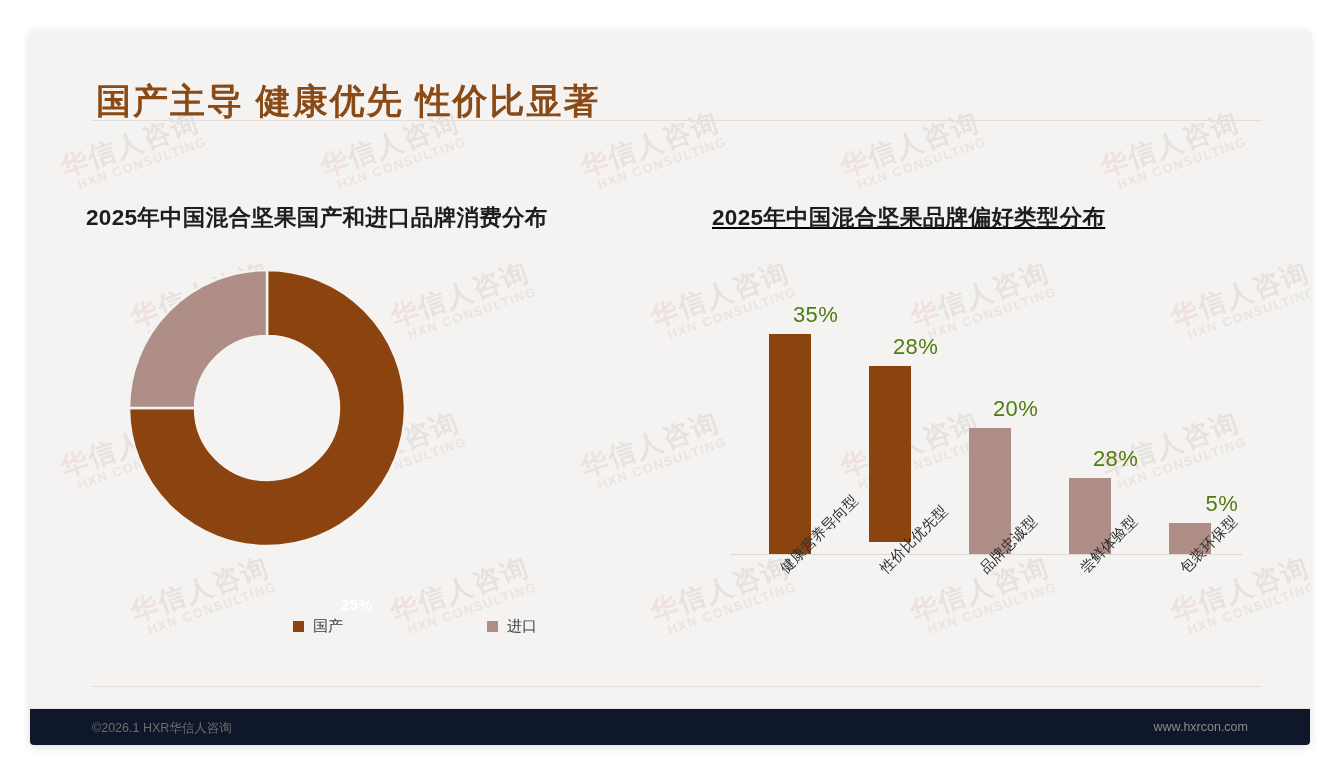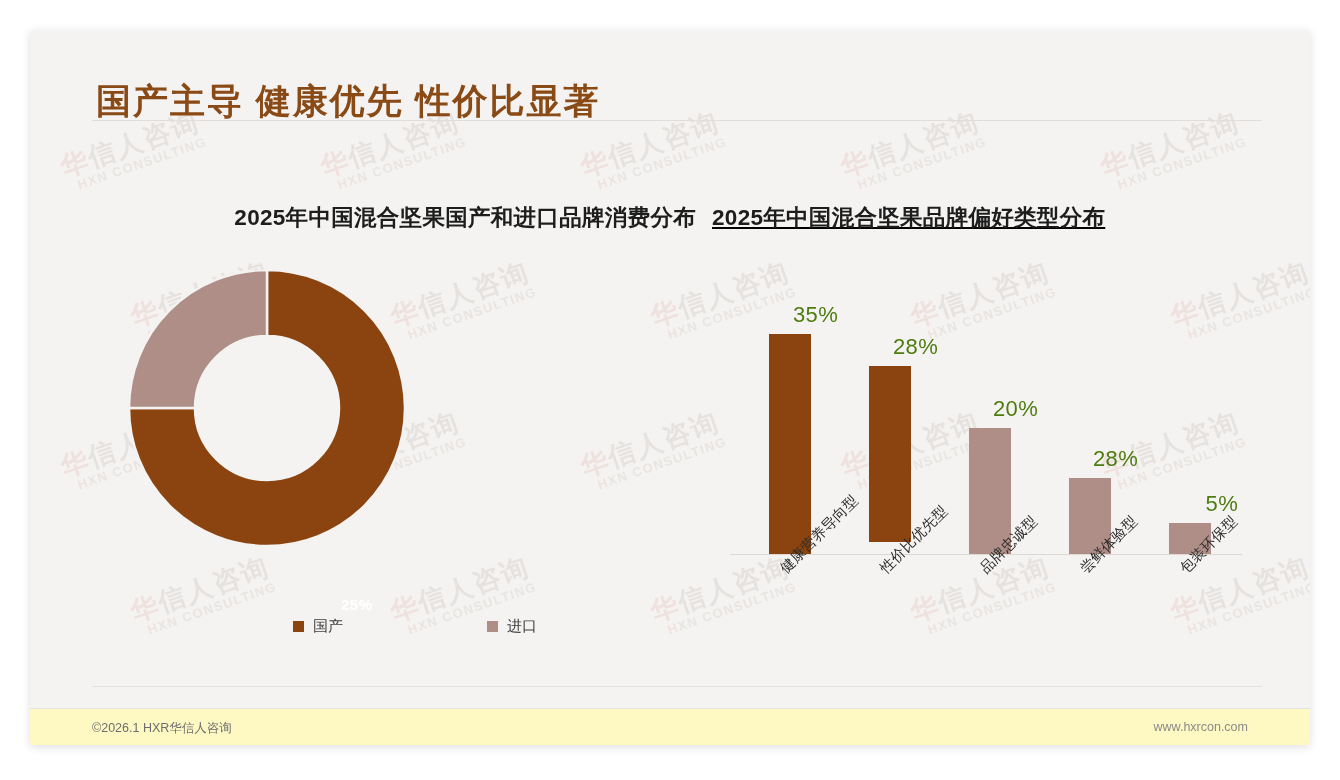--- a/index.html
+++ b/index.html
@@ -110,21 +110,21 @@
   
   .panel { position: absolute; z-index: 2; }
   .chart-title {
     font-size: 22.5px;
     font-weight: 700;
     color: #1d1d1d;
     letter-spacing: 0.3px;
     white-space: nowrap;
   }
 
-  #panel-left  { left: 56px;  top: 172px; width: 610px; height: 470px; text-align: right; }
+  #panel-left  { left: 56px;  top: 172px; width: 610px; height: 470px; }
   #panel-right { left: 682px; top: 172px; width: 560px; height: 470px; text-decoration: underline; }
 
   
   #donut-wrap {
     position: absolute;
     left: 24px;
     top: 68px;
     width: 560px;
     height: 290px;
   }
@@ -215,21 +215,21 @@
     letter-spacing: 0.2px;
     z-index: 3;
     white-space: nowrap;
   }
   #footer-bar {
     position: absolute;
     left: 0;
     bottom: 0;
     width: 100%;
     height: 36px;
-    background: #fef9c3;
+    background: #0f172a;
     border-top: 1px solid #e6e2dd;
     z-index: 3;
   }
   #footer-left {
     position: absolute;
     left: 62px;
     top: 11px;
     font-size: 12.5px;
     color: #6d6d6d;
     white-space: nowrap;

